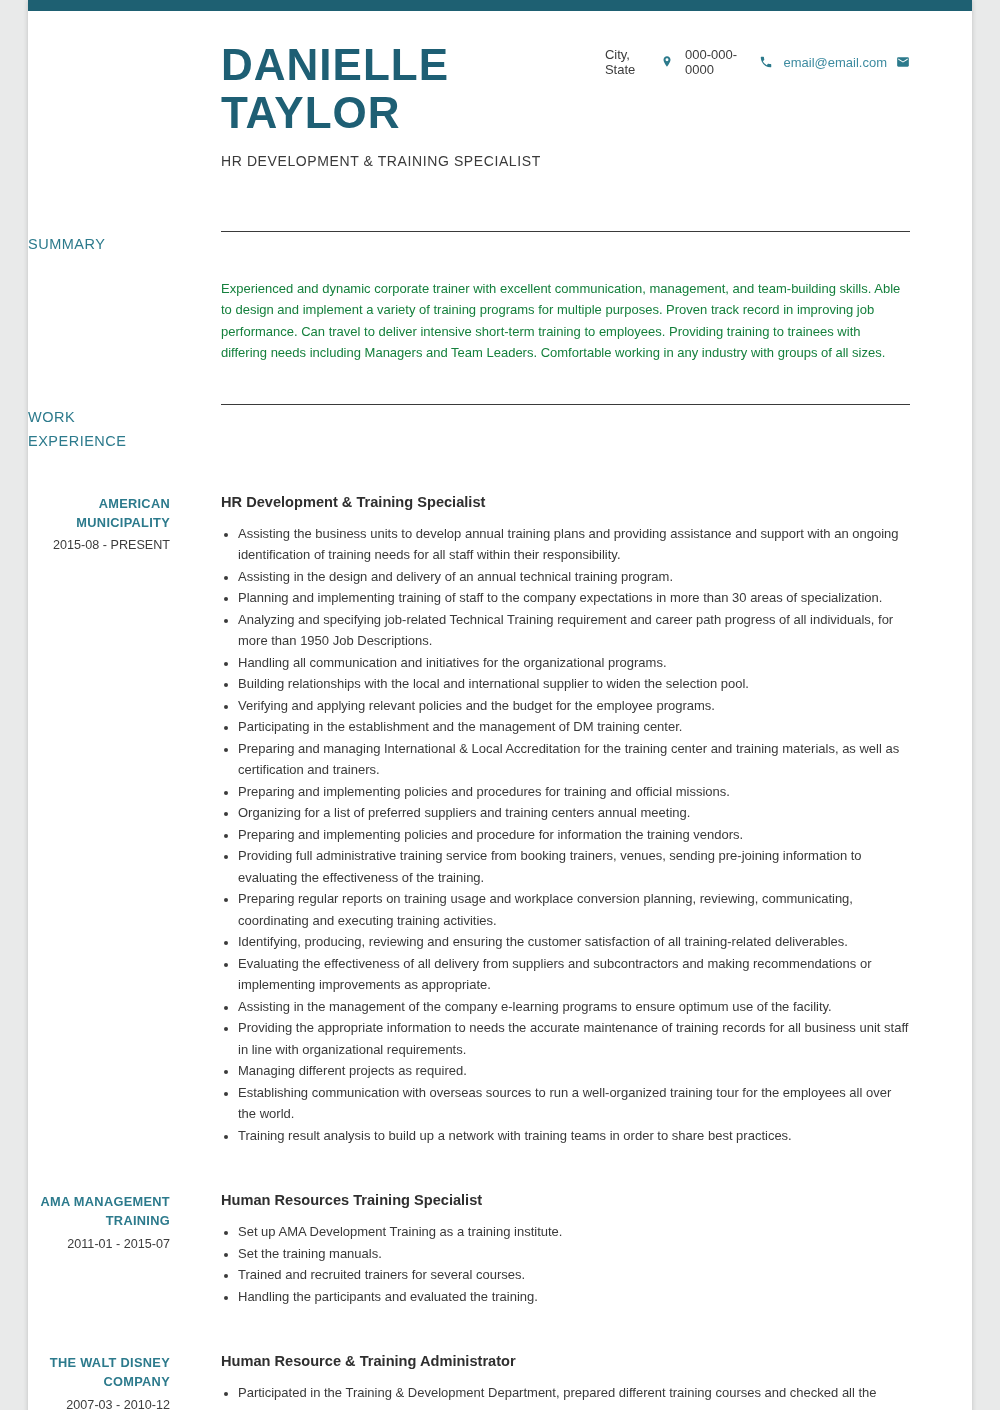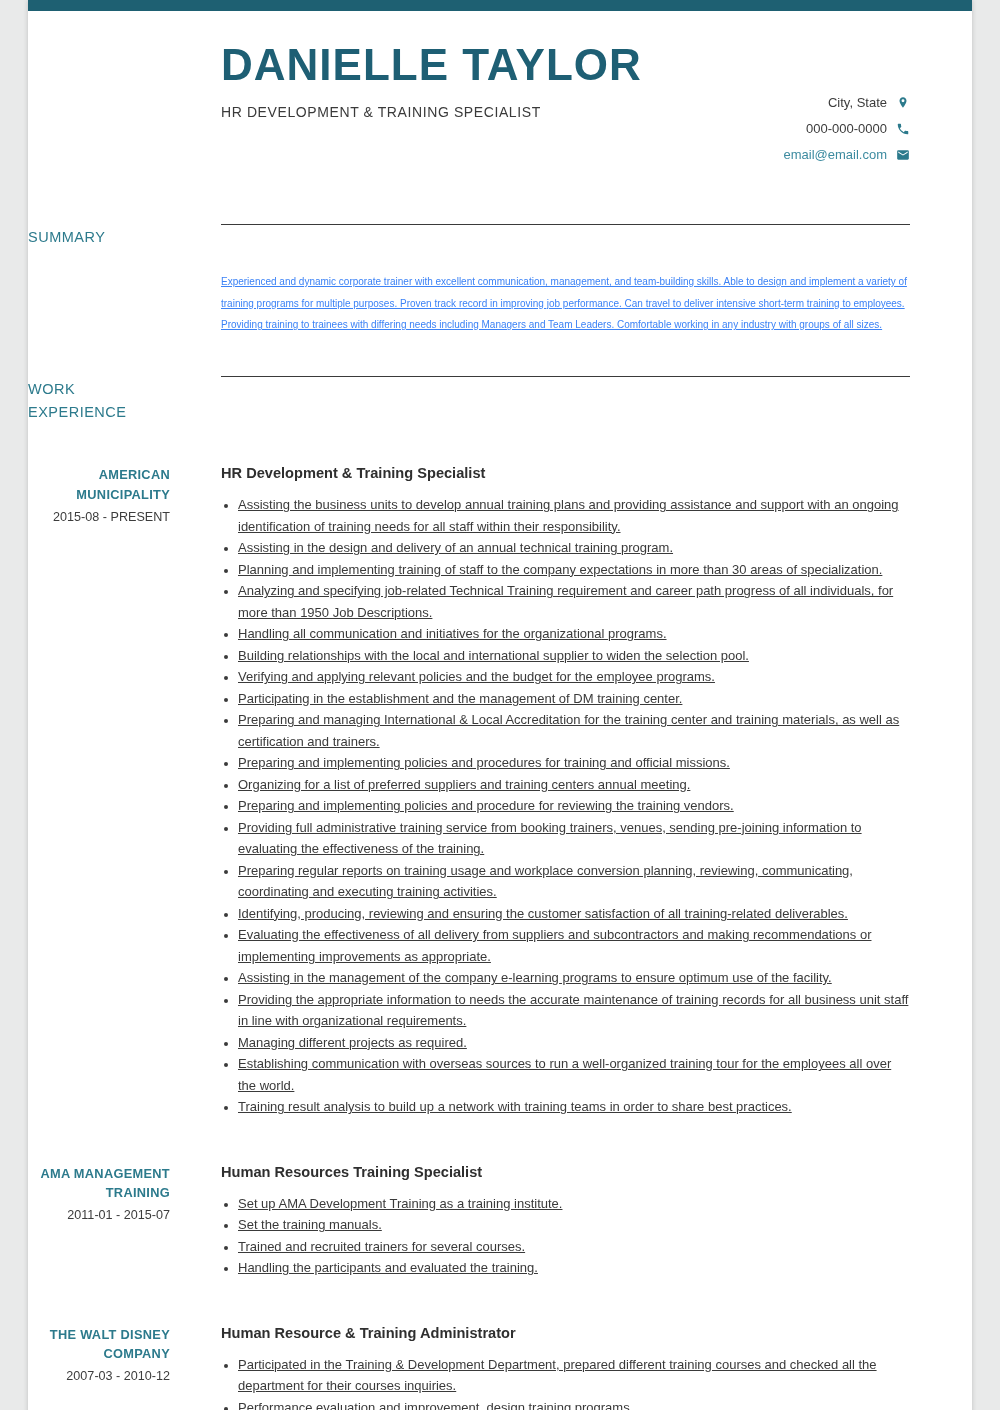--- a/index.html
+++ b/index.html
@@ -36,58 +36,58 @@
     color: #1e5f74;
     line-height: 1.1;
   }
   .person-title {
     margin-top: 15px;
     font-size: 14px;
     font-weight: 500;
     letter-spacing: 0.6px;
     color: #3a3a3a;
   }
-  .contact-block { display: flex; flex-direction: column; gap: 11px; padding-top: 6px; margin-top: 48px; }
+  .contact-block { display: flex; gap: 11px; padding-top: 6px; }
   .contact-row { display: flex; justify-content: flex-end; align-items: center; gap: 9px; font-size: 13px; color: #3c3c3c; }
   .contact-row .c-icon { width: 14px; height: 14px; display: inline-flex; }
   .contact-row .c-icon svg { width: 14px; height: 14px; fill: #2c7a8c; }
   .contact-email-text { color: #3d8ba0; cursor: pointer; }
 
   
   main { margin-top: 62px; }
   .section-label {
     color: #2c7a8c;
     font-size: 14.5px;
     font-weight: 500;
     letter-spacing: 0.5px;
     text-align: left;
     line-height: 1.65;
     padding-top: 2px;
     white-space: pre-line;
   }
   .rule { border: none; border-top: 1px solid #3a3a3a; margin: 0; }
   .summary-section .rule { margin-bottom: 46px; }
   .summary-section { margin-bottom: 40px; }
-  .summary-text { font-size: 10px; line-height: 21.5px; color: #3b82f6; text-decoration: underline; }
+  .summary-text { font-size: 13px; line-height: 21.5px; color: #15803d; }
   .work-head { margin-bottom: 40px; }
 
   
   .entry { margin-bottom: 46px; margin-top: 8px; }
   .company {
     color: #2c7a8c;
     font-size: 12.8px;
     font-weight: 600;
     letter-spacing: 0.3px;
     text-align: right;
     line-height: 1.5;
   }
   .dates { margin-top: 6px; font-size: 12.6px; color: #3c3c3c; text-align: right; }
   .role { font-size: 14.6px; font-weight: 600; color: #2f2f2f; margin-bottom: 13px; }
   ul.bullets { margin: 0; padding-left: 17px; list-style: disc; }
-  ul.bullets li { font-size: 13px; line-height: 21.5px; color: #3a3a3a; text-decoration: underline; }
+  ul.bullets li { font-size: 13px; line-height: 21.5px; color: #3a3a3a; }
   ul.bullets li::marker { color: #3a3a3a; font-size: 0.9em; }
 </style>
 </head>
 <body>
 
 <div class="page">
   <div class="top-bar"></div>
 
   <header class="grid-row">
     <div></div>
@@ -156,21 +156,21 @@
               <li>Assisting in the design and delivery of an annual technical training program.</li>
               <li>Planning and implementing training of staff to the company expectations in more than 30 areas of specialization.</li>
               <li>Analyzing and specifying job-related Technical Training requirement and career path progress of all individuals, for more than 1950 Job Descriptions.</li>
               <li>Handling all communication and initiatives for the organizational programs.</li>
               <li>Building relationships with the local and international supplier to widen the selection pool.</li>
               <li>Verifying and applying relevant policies and the budget for the employee programs.</li>
               <li>Participating in the establishment and the management of DM training center.</li>
               <li>Preparing and managing International &amp; Local Accreditation for the training center and training materials, as well as certification and trainers.</li>
               <li>Preparing and implementing policies and procedures for training and official missions.</li>
               <li>Organizing for a list of preferred suppliers and training centers annual meeting.</li>
-              <li>Preparing and implementing policies and procedure for reviewing the training vendors.</li>
+              <li>Preparing and implementing policies and procedure for information the training vendors.</li>
               <li>Providing full administrative training service from booking trainers, venues, sending pre-joining information to evaluating the effectiveness of the training.</li>
               <li>Preparing regular reports on training usage and workplace conversion planning, reviewing, communicating, coordinating and executing training activities.</li>
               <li>Identifying, producing, reviewing and ensuring the customer satisfaction of all training-related deliverables.</li>
               <li>Evaluating the effectiveness of all delivery from suppliers and subcontractors and making recommendations or implementing improvements as appropriate.</li>
               <li>Assisting in the management of the company e-learning programs to ensure optimum use of the facility.</li>
               <li>Providing the appropriate information to needs the accurate maintenance of training records for all business unit staff in line with organizational requirements.</li>
               <li>Managing different projects as required.</li>
               <li>Establishing communication with overseas sources to run a well-organized training tour for the employees all over the world.</li>
               <li>Training result analysis to build up a network with training teams in order to share best practices.</li>
             </ul>

